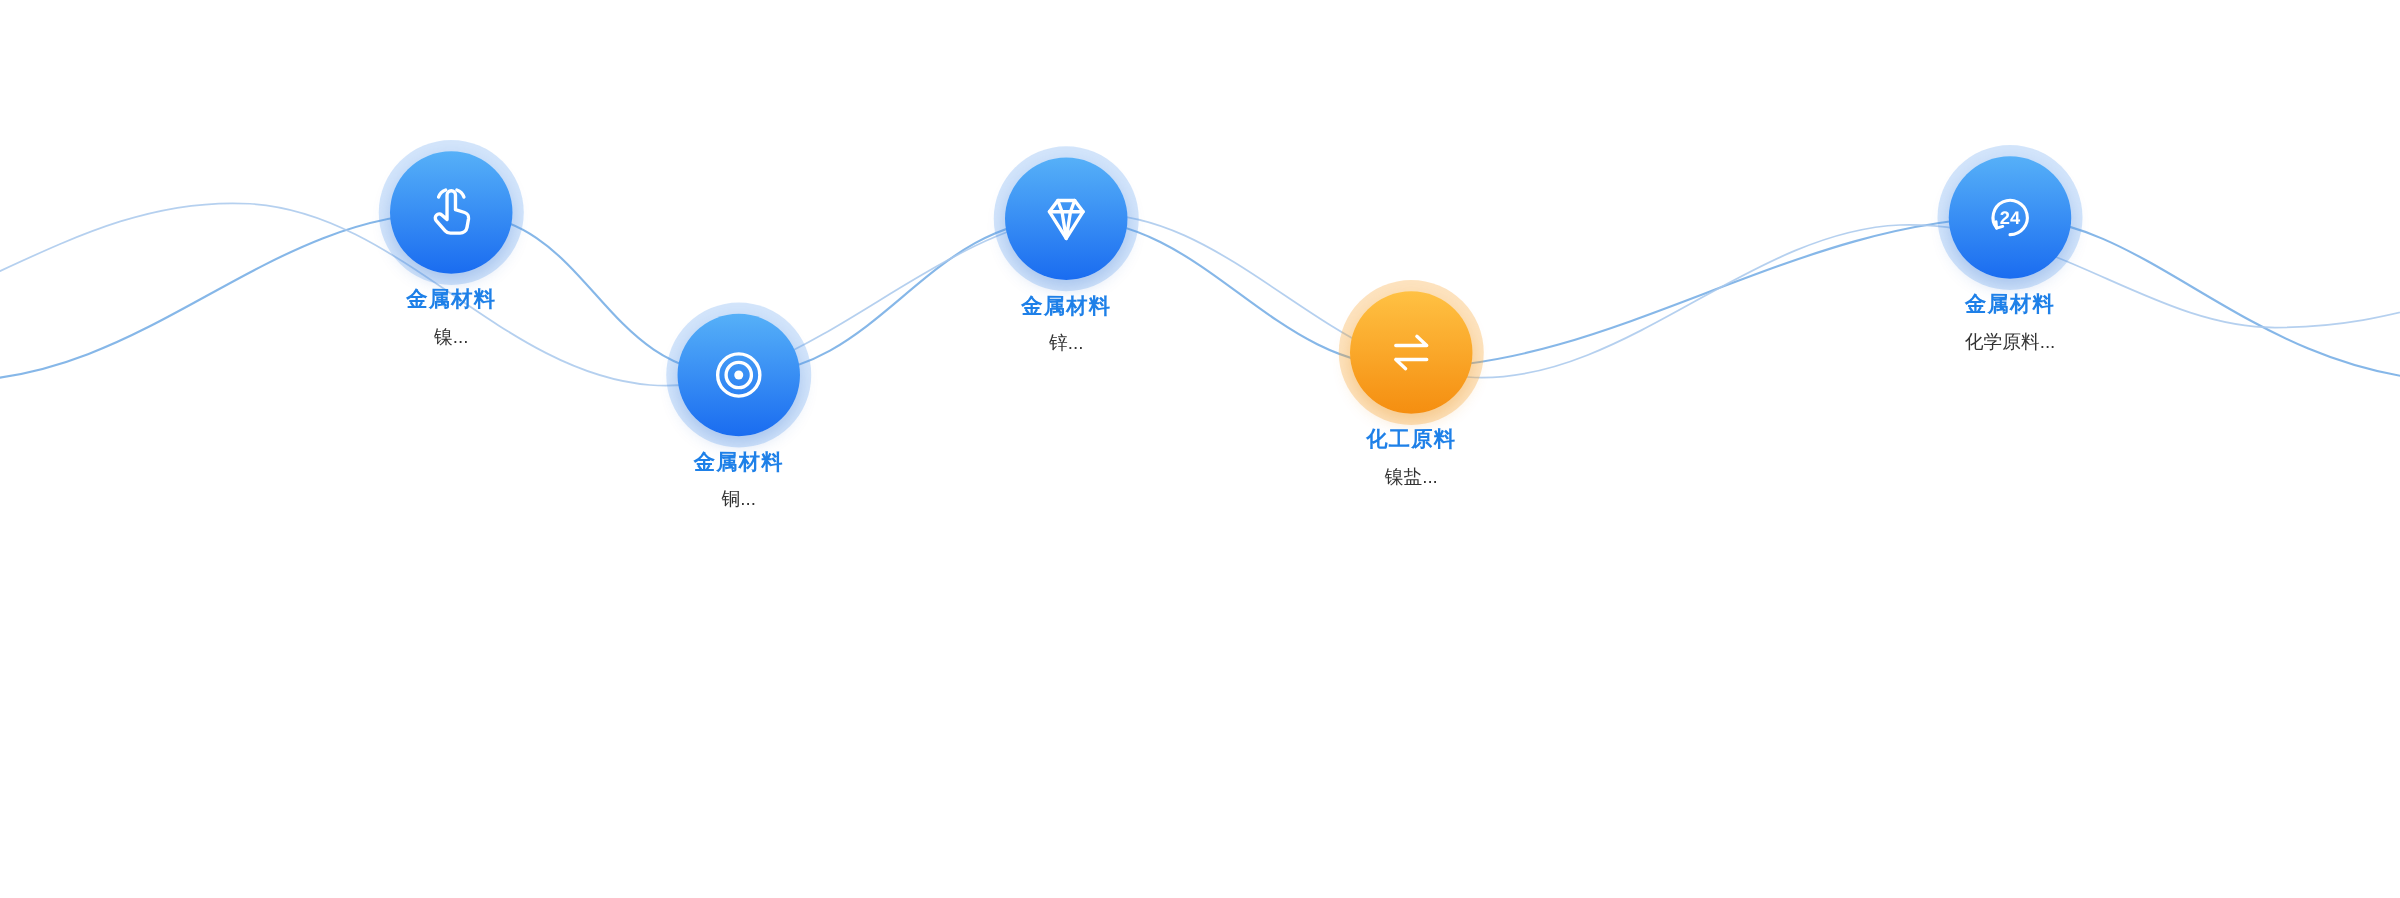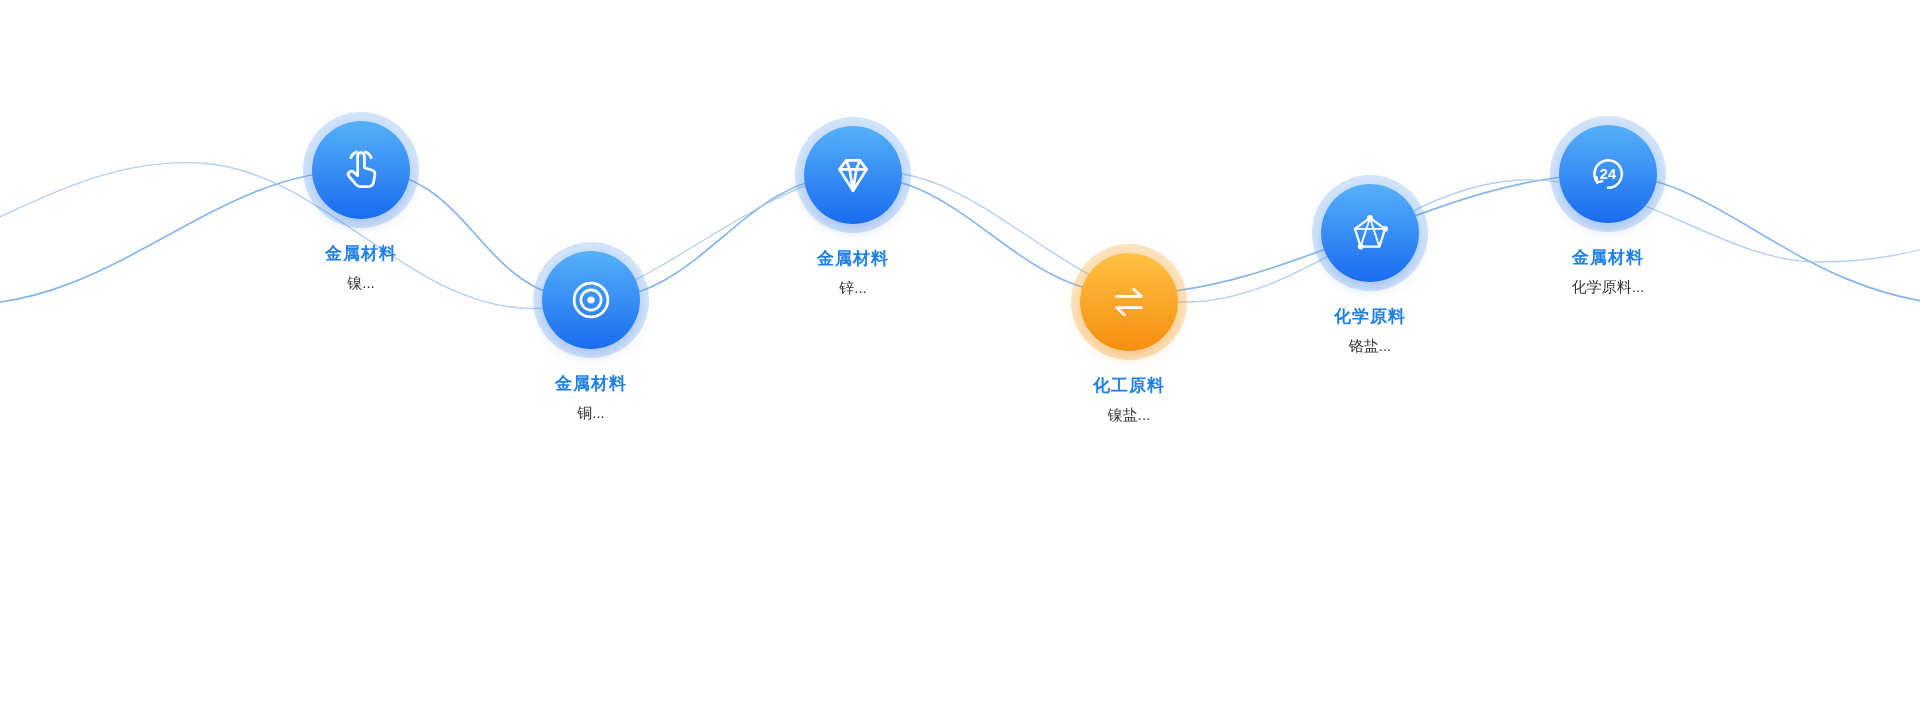--- a/index.html
+++ b/index.html
@@ -17,29 +17,29 @@
   .halo.blue   { background:rgba(96,160,240,0.28); }
   .halo.orange { background:rgba(250,170,60,0.33); }
   .circle { width:98px; height:98px; border-radius:50%; display:flex;
             align-items:center; justify-content:center;
             box-shadow:0 6px 14px rgba(40,100,200,0.25); }
   .circle.blue   { background:linear-gradient(180deg,#56b0f8 0%,#1a6cf0 100%); }
   .circle.orange { background:linear-gradient(180deg,#ffc143 0%,#f58e10 100%);
                    box-shadow:0 6px 14px rgba(230,140,20,0.3); }
   .circle svg { width:54px; height:54px; display:block; }
 
-  .label    { margin-top:14px; font-size:17px; font-weight:600; color:#1e80e8;
+  .label    { font-size:17px; font-weight:600; color:#1e80e8;
               letter-spacing:1px; white-space:nowrap; }
   .sublabel { margin-top:9px; font-size:15px; color:#333333; white-space:nowrap; }
 
   
   .node-1 { left:251px;  top:112px; }
   .node-2 { left:481px;  top:242px; }
   .node-3 { left:743px;  top:117px; }
-  .node-4 { left:1019px; top:244px; }
+  .node-4 { left:1019px; top:224px; }
   .node-5 { left:1260px; top:175px; }
   .node-6 { left:1498px; top:116px; }
 
   .icon-stroke { fill:none; stroke:#ffffff; stroke-width:2.4; stroke-linecap:round; stroke-linejoin:round; }
   .icon-fill   { fill:#ffffff; stroke:none; }
   .icon-text   { fill:#ffffff; font-family:"Liberation Sans",sans-serif; font-size:13px; font-weight:bold; }
 </style>
 </head>
 <body>
 
@@ -101,35 +101,20 @@
         <svg viewBox="0 0 48 48">
           <path class="icon-stroke" d="M13 19 H35 M28 12.5 L35 19"></path>
           <path class="icon-stroke" d="M35 29 H13 M20 35.5 L13 29"></path>
         </svg>
       </div>
     </div>
     <div class="label">化工原料</div>
     <div class="sublabel">镍盐...</div>
   </div>
 
-  <div class="node node-5">
-    <div class="halo blue">
-      <div class="circle blue">
-        <svg viewBox="0 0 48 48">
-          <path class="icon-stroke" style="stroke-width:2" d="M24 10.5 L37.4 20.3 L32.3 36.1 L15.7 36.1 L10.6 20.3 Z"></path>
-          <path class="icon-stroke" style="stroke-width:1.6" d="M10.6 20.3 L37.4 20.3 M24 10.5 L32.3 36.1 M24 10.5 L15.7 36.1"></path>
-          <circle class="icon-fill" cx="24" cy="10.5" r="2.6"></circle>
-          <circle class="icon-fill" cx="37.4" cy="20.3" r="2.6"></circle>
-          <circle class="icon-fill" cx="15.7" cy="36.1" r="2.6"></circle>
-        </svg>
-      </div>
-    </div>
-    <div class="label">化学原料</div>
-    <div class="sublabel">铬盐...</div>
-  </div>
 
   <div class="node node-6">
     <div class="halo blue">
       <div class="circle blue">
         <svg viewBox="0 0 48 48">
           <path class="icon-stroke" style="stroke-width:2.2" d="M14.5 31.5 a12.2 12.2 0 1 1 9.5 4.7"></path>
           <path class="icon-stroke" style="stroke-width:2" d="M14.5 31.5 l-0.4 -4.6 M14.5 31.5 l4.4 -1.2"></path>
           <text class="icon-text" x="24" y="28.5" text-anchor="middle">24</text>
         </svg>
       </div>

